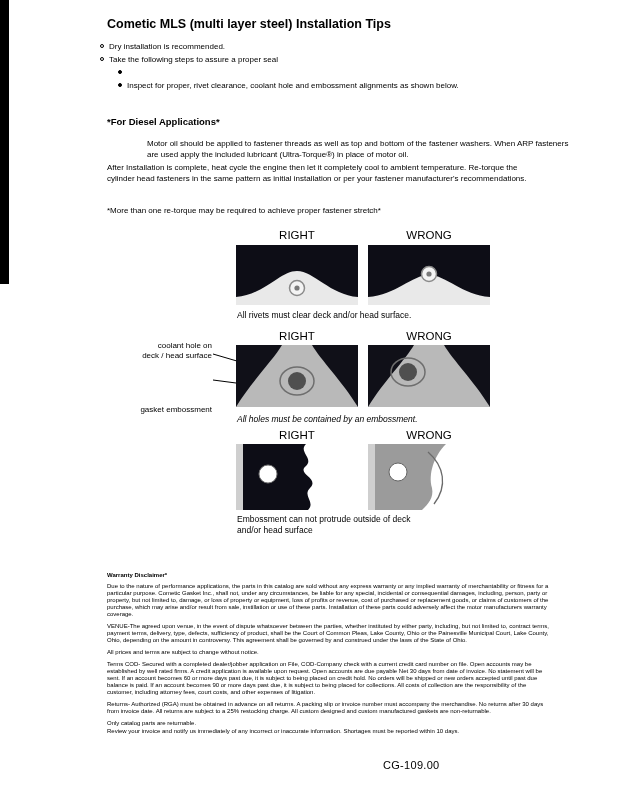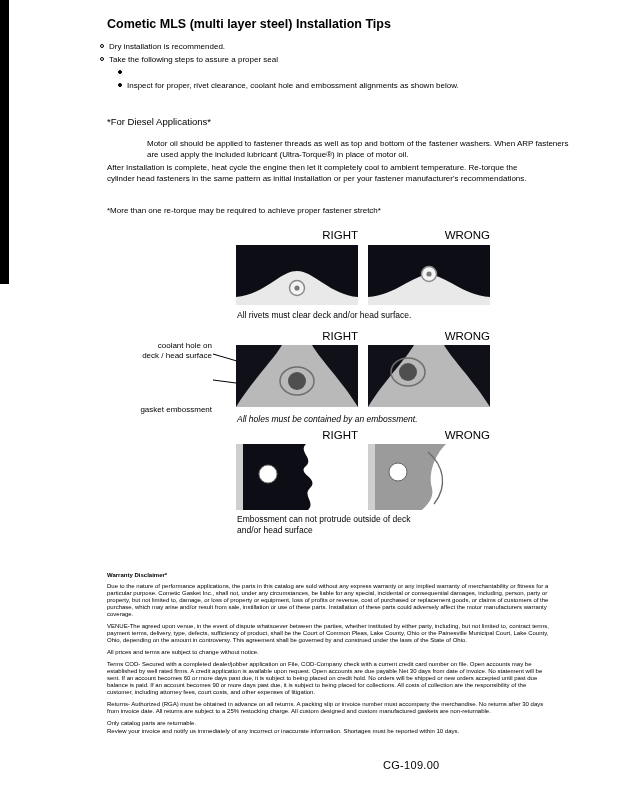--- a/index.html
+++ b/index.html
@@ -20,24 +20,24 @@
     white-space:nowrap;
   }
 
   .bullets { left:100px; top:40px; }
   .b-row { font-size:8px; line-height:13px; white-space:nowrap; }
   .b-row.sub { margin-left:18px; }
   .mk { display:inline-block; width:4px; height:4px; border:1px solid #000;
         border-radius:50%; margin-right:5px; vertical-align:1px; }
   .mk.fill { background:#000; }
 
-  .diesel-h { left:107px; top:116px; font-size:9.5px; font-weight:normal; }
+  .diesel-h { left:107px; top:116px; font-size:9.5px; font-weight:bold; }
   .body-p { left:107px; width:428px; font-size:8px; line-height:10.5px; }
 
-  .dlabel { width:122px; text-align:right; font-size:11.5px; }
+  .dlabel { width:122px; text-align:center; font-size:11.5px; }
   .dimg svg { display:block; width:100%; height:100%; }
   .caption { font-size:8.5px; line-height:11px; }
 
   .ann { font-size:8px; line-height:10px; text-align:right; width:96px; }
 
   .legal { left:107px; top:572px; width:446px; }
   .legal-h { font-size:6px; font-weight:bold; margin-bottom:5px; }
   .legal p { font-size:6px; line-height:7px; margin-bottom:5px; }
   .legal p.tight { margin-bottom:1px; }
 

